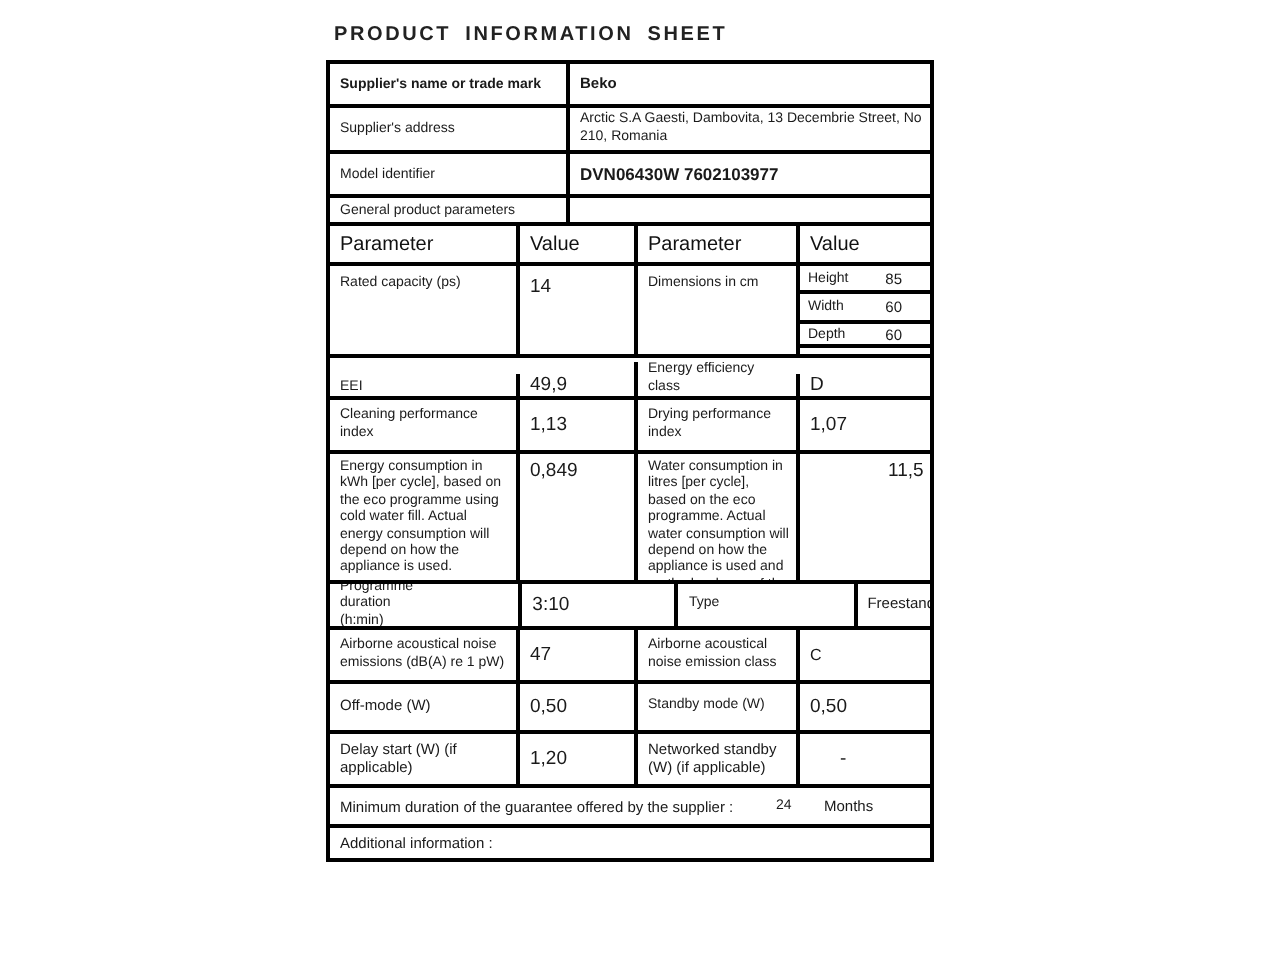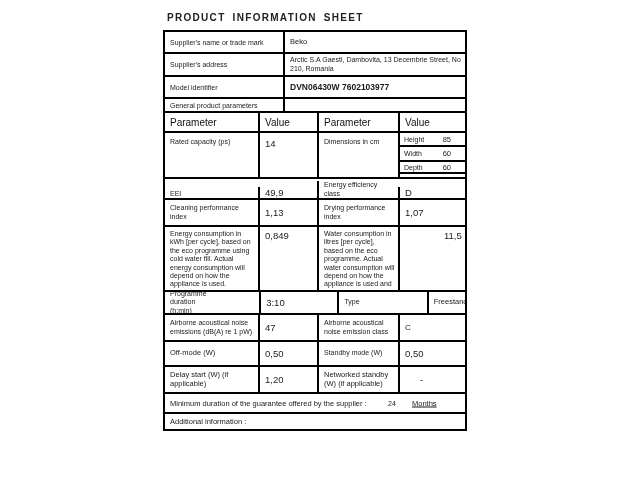--- a/index.html
+++ b/index.html
@@ -12,21 +12,21 @@
     font-size:10px; font-weight:bold; letter-spacing:1.3px; word-spacing:3px; color:#222;
   }
 
   .doc-table {
     position:absolute; left:163px; top:30px; width:304px;
     border:2px solid #000; background:#fff;
   }
 
   
   .row { display:flex; border-top:2px solid #000; overflow:hidden; }
-  .row.first { border-top:none; }
+  .row.first { border-top:none;font-weight:bold; }
   .cell { overflow:hidden; display:flex; align-items:center; padding-left:5px; padding-right:3px; }
   .cell.bl { border-left:2px solid #000; }
   .top-al { align-items:flex-start; padding-top:5px; }
 
   
   .s-label { width:118px; font-size:7px; }
   .s-value { width:182px; font-size:7.5px; line-height:8.6px; }
   .s-bold  { font-weight:bold; font-size:8.5px; }
   .hr1 { height:20px; } .hr2 { height:23px; } .hr3 { height:22px; } .hr4 { height:14px; }
 
@@ -43,21 +43,21 @@
   .dims { display:block; padding:0; align-items:stretch; }
   .dim-row { display:flex; align-items:center; border-bottom:2px solid #000; overflow:hidden; }
   .dim-row.d1 { height:14px; } .dim-row.d2 { height:15px; } .dim-row.d3 { height:12px; }
   .dim-label { font-size:7px; padding-left:4px; }
   .dim-value { font-size:7.5px; margin-left:auto; padding-right:14px; }
 
   
   .g-row { position:relative; height:20px; display:flex; align-items:center; border-top:2px solid #000; }
   .g-label { font-size:7.5px; padding-left:5px; }
   .g-value { position:absolute; left:223px; top:50%; transform:translateY(-50%); font-size:7px; }
-  .g-unit  { position:absolute; left:247px; top:50%; transform:translateY(-50%); font-size:7.5px;text-decoration:underline; }
+  .g-unit  { position:absolute; left:247px; top:50%; transform:translateY(-50%); font-size:7.5px; }
   .ai-row { height:17px; display:flex; align-items:center; border-top:2px solid #000; }
   .ai-label { font-size:7.5px; padding-left:5px; }
   .web-row { height:36px; border-top:2px solid #000; padding:3px 5px 0 5px; display:block; }
   .web-text { font-size:7px; line-height:8.8px; }
   .web-url  { font-size:8.5px; margin-top:2px; }
 
   .dash-cell { padding-left:20px; }
 </style>
 </head>
 <body>

